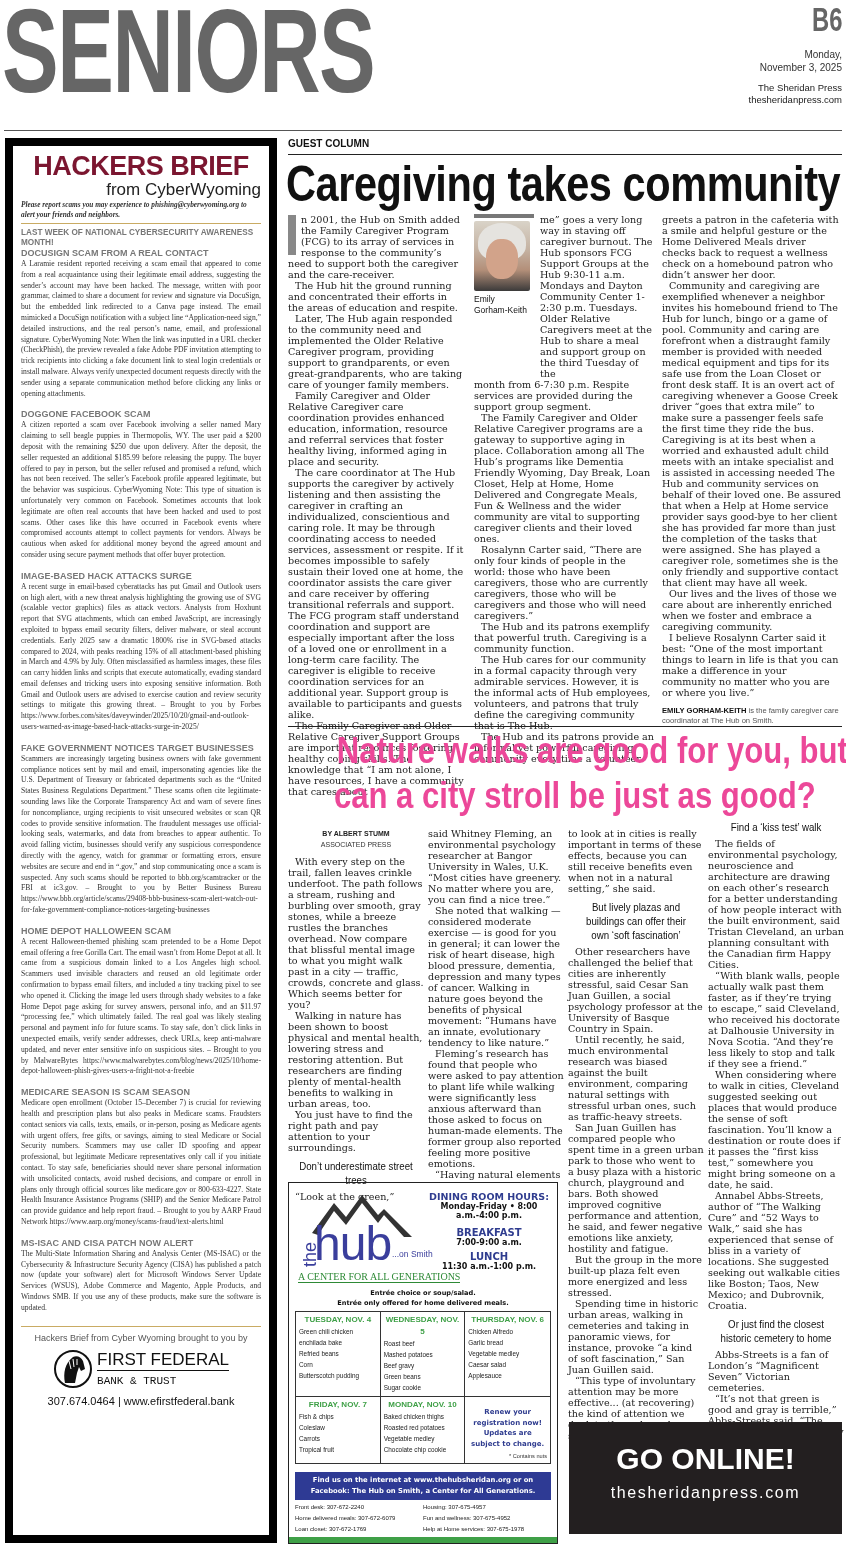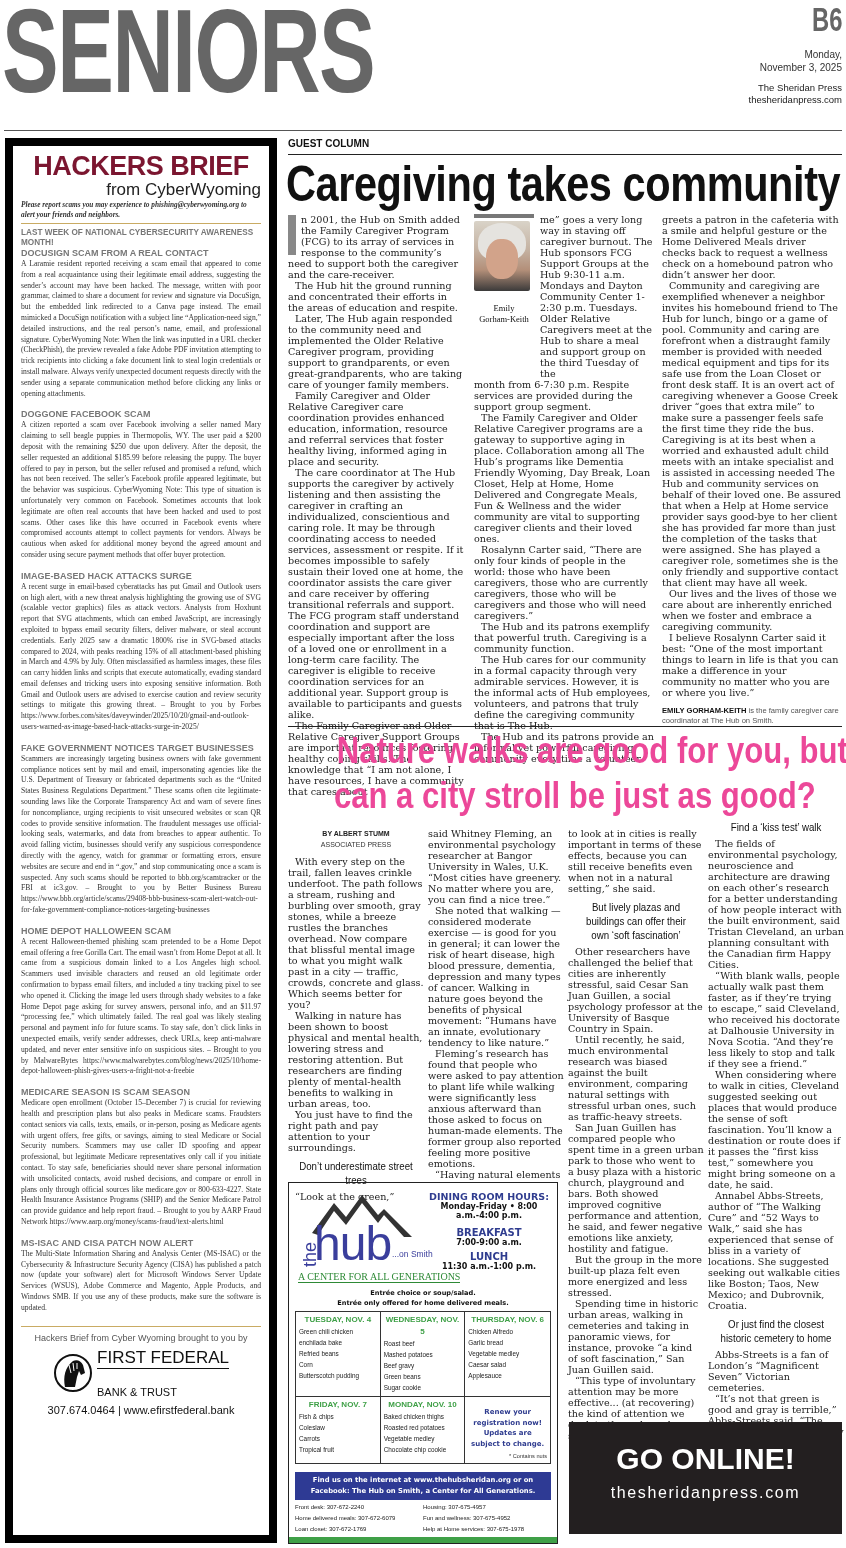--- a/index.html
+++ b/index.html
@@ -22,36 +22,36 @@
   .hb-rule { height: 1px; background: #c9ab63; margin: 3px 0 4px; }
   .hb-kicker { font-family: "Liberation Sans", sans-serif; font-weight: bold; font-size: 8.2px; color: #777; line-height: 10px; }
   .hb-head { font-family: "Liberation Sans", sans-serif; font-weight: bold; font-size: 9px; color: #777; line-height: 11px; margin-top: 10px; }
   .hb-head.first { margin-top: 0; }
   .hb-body { font-family: "Liberation Serif", serif; font-size: 7.6px; line-height: 10.8px; color: #333; text-align: justify; word-break: break-word; }
   .hb-footer-rule { height: 1px; background: #c9ab63; margin: 12px 0 6px; }
   .hb-sponsor-label { text-align: center; font-family: "Liberation Sans", sans-serif; font-size: 9px; color: #555; }
   .ff-logo { display: flex; align-items: center; justify-content: center; margin-top: 6px; gap: 4px; }
   .ff-horse { width: 40px; height: 40px; }
   .ff-name { font-family: "Liberation Sans", sans-serif; font-size: 17px; color: #111; line-height: 18px; }
-  .ff-name2 { font-family: Liberation Sans, sans-serif; font-size: 11px; color: #111; line-height: 12px; border-top: 1px solid #111; margin-top: 1px; padding-top: 17px; }
+  .ff-name2 { font-family: Liberation Mono, monospace; font-size: 11px; color: #111; line-height: 12px; border-top: 1px solid #111; margin-top: 1px; padding-top: 4px; }
   .ff-contact { text-align: center; font-family: "Liberation Sans", sans-serif; font-size: 11px; color: #111; margin-top: 6px; }
 
   
   .gc-label { position: absolute; left: 288px; top: 138px; font-family: "Liberation Sans", sans-serif; font-weight: bold; font-size: 10px; color: #111; }
   .gc-rule { position: absolute; left: 288px; right: 4px; top: 154px; height: 1px; background: #222; }
   .gc-headline { position: absolute; left: 286px; top: 155px; font-family: "Liberation Sans", sans-serif; font-weight: bold; font-size: 50px; color: #111; line-height: 58px; transform: scaleX(0.83); transform-origin: left top; white-space: nowrap; letter-spacing: -0.5px; }
   .col { position: absolute; font-family: "DejaVu Serif", serif; font-size: 9.6px; line-height: 11px; color: #222; text-align: left; }
   .col p { text-indent: 7px; }
   .col p.noind { text-indent: 0; }
   .dropcap { float: left; width: 8px; height: 40px; background: #888; margin: 1px 5px 0 0; }
   .photo-bar { width: 60px; height: 4px; background: #777; margin-bottom: 3px; }
   .photo { width: 56px; height: 70px; background: linear-gradient(180deg, #d9d3c8 0%, #c5b3a3 40%, #b38f79 70%, #3b3a3a 100%); border-radius: 2px; position: relative; overflow: hidden; }
   .photo .hair { position: absolute; left: 4px; top: 2px; width: 48px; height: 38px; background: #e5e3df; border-radius: 50% 50% 40% 40%; }
   .photo .face { position: absolute; left: 12px; top: 18px; width: 32px; height: 40px; background: #d2a38a; border-radius: 45%; }
-  .photo-cap { font-family: Liberation Serif, serif; font-size: 8.5px; text-align: center; line-height: 11px; margin-top: 12px; color: #111; }
+  .photo-cap { font-family: Liberation Sans, sans-serif; font-size: 8.5px; line-height: 11px; margin-top: 3px; color: #111; }
   .bio { font-family: "Liberation Sans", sans-serif; font-size: 7.6px; color: #555; line-height: 10px; }
   .bio b { color: #111; }
 
   
   .nw-rule { position: absolute; left: 288px; right: 4px; top: 726px; height: 1px; background: #222; }
   .nw-headline { position: absolute; left: 288px; width: 554px; top: 728px; text-align: center; font-family: "Liberation Sans", sans-serif; font-weight: bold; font-size: 37px; line-height: 45px; color: #ec4899; }
   .nw-headline span { display: inline-block; transform: scaleX(0.84); transform-origin: center; white-space: nowrap; }
   .byline { font-family: "Liberation Sans", sans-serif; font-weight: bold; font-size: 7px; text-align: center; line-height: 12px; color: #222; }
   .byline2 { font-family: "Liberation Sans", sans-serif; font-size: 7px; text-align: center; line-height: 10px; color: #333; margin-bottom: 6px; }
   .subhead { font-family: "Liberation Sans", sans-serif; font-size: 11px; text-align: center; line-height: 14px; color: #111; margin: 6px 0 4px; transform: scaleX(0.88); }

